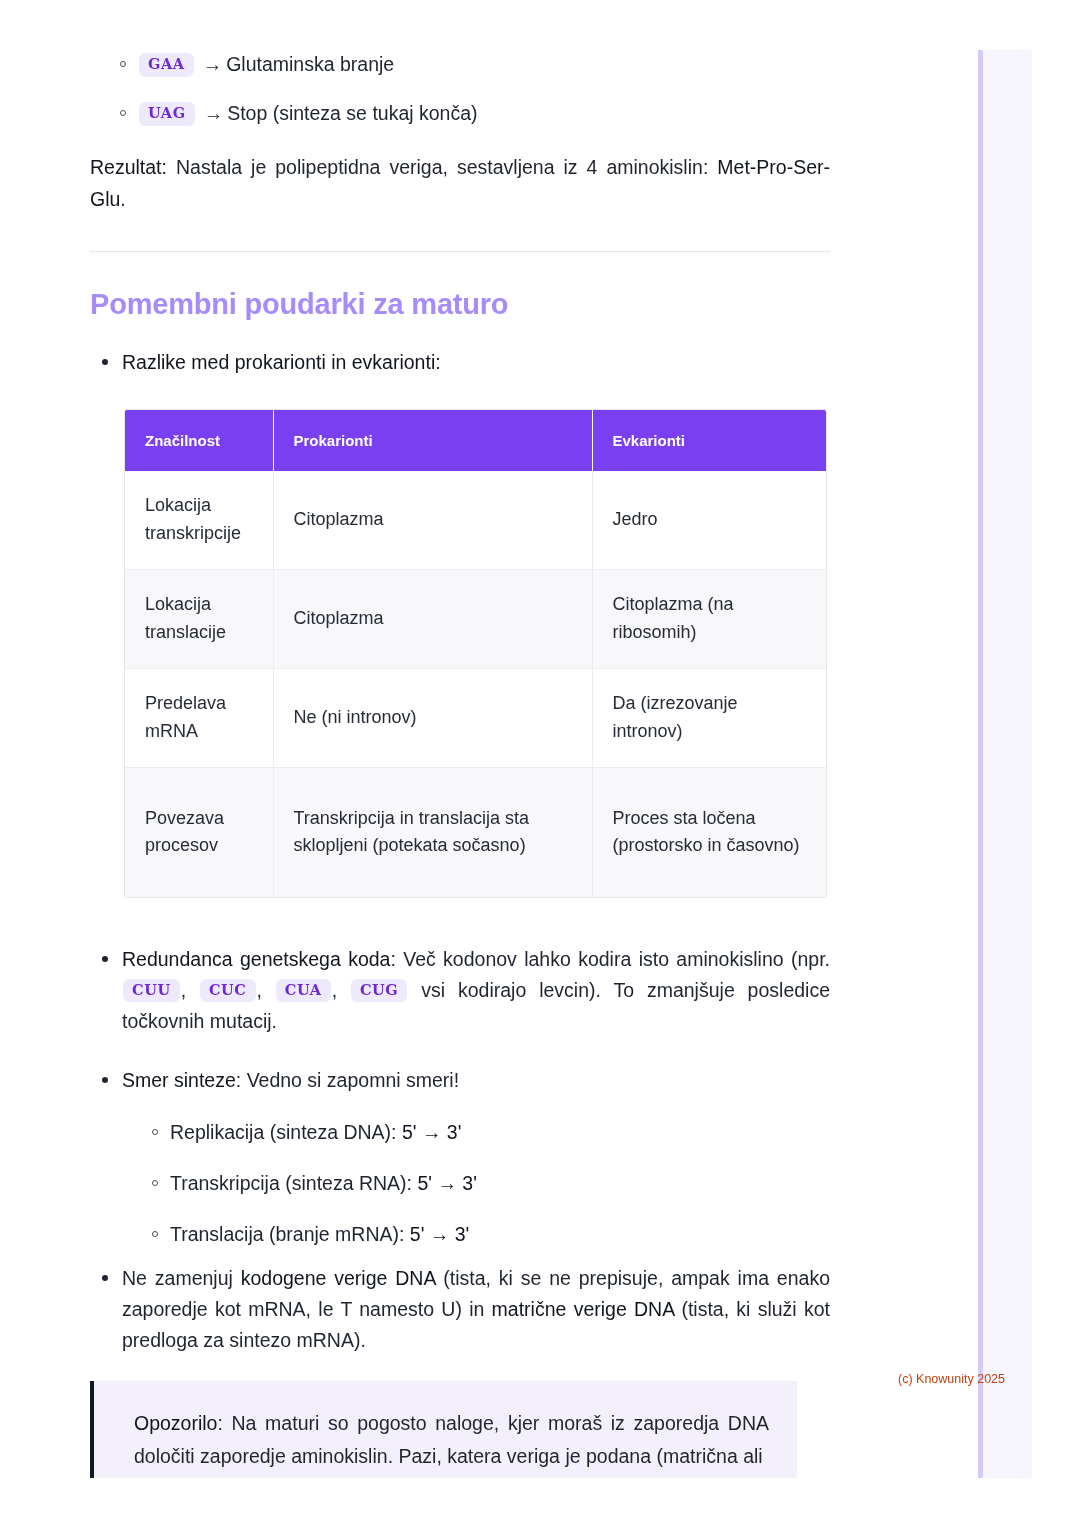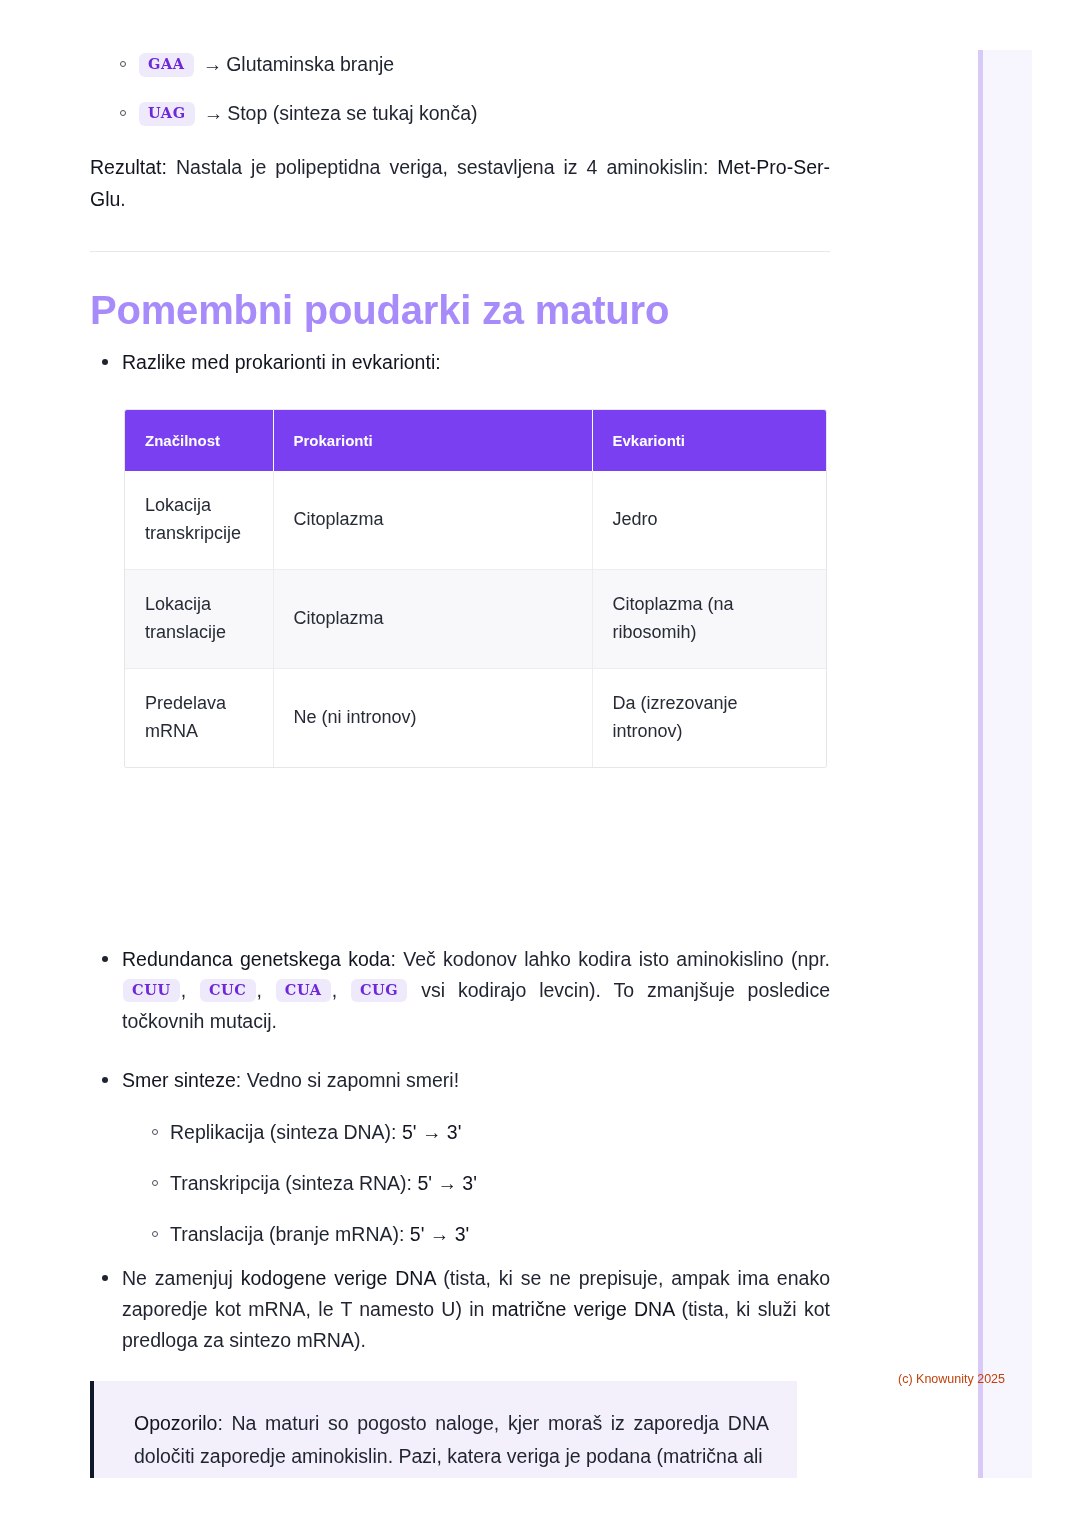--- a/index.html
+++ b/index.html
@@ -139,21 +139,21 @@
   hr.rule {
     border: none;
     border-top: 1.5px solid #e8e8ea;
     margin: 0;
     width: 740px;
   }
 
   
   h2.section-heading {
     color: #a78bfa;
-    font-size: 40px;
+    font-size: 29px;
     font-weight: 700;
     margin: 0;
     letter-spacing: -0.2px;
   }
 
   
   table.cmp {
     border-collapse: collapse;
     width: 701px;
     table-layout: fixed;
@@ -272,20 +272,25 @@
           <tr style="height:99px;">
             <td>Lokacija translacije</td>
             <td>Citoplazma</td>
             <td>Citoplazma (na ribosomih)</td>
           </tr>
           <tr style="height:99px;">
             <td>Predelava mRNA</td>
             <td>Ne (ni intronov)</td>
             <td>Da (izrezovanje intronov)</td>
           </tr>
+          <tr style="height:130px;">
+            <td>Povezava procesov</td>
+            <td>Transkripcija in translacija sta sklopljeni (potekata sočasno)</td>
+            <td>Proces sta ločena (prostorsko in časovno)</td>
+          </tr>
         </tbody>
       </table>
     </div>
 
     <div style="position:absolute; left:0; top:944px; width:740px;">
       <ul class="lvl1">
         <li style="margin-bottom:0;"><b>Redundanca genetskega koda</b><span>: Več kodonov lahko kodira isto aminokislino (npr. </span><span class="chip">CUU</span><span>, </span><span class="chip">CUC</span><span>, </span><span class="chip">CUA</span><span>, </span><span class="chip">CUG</span><span> vsi kodirajo levcin). To zmanjšuje posledice točkovnih mutacij.</span>
         </li>
       </ul>
     </div>

